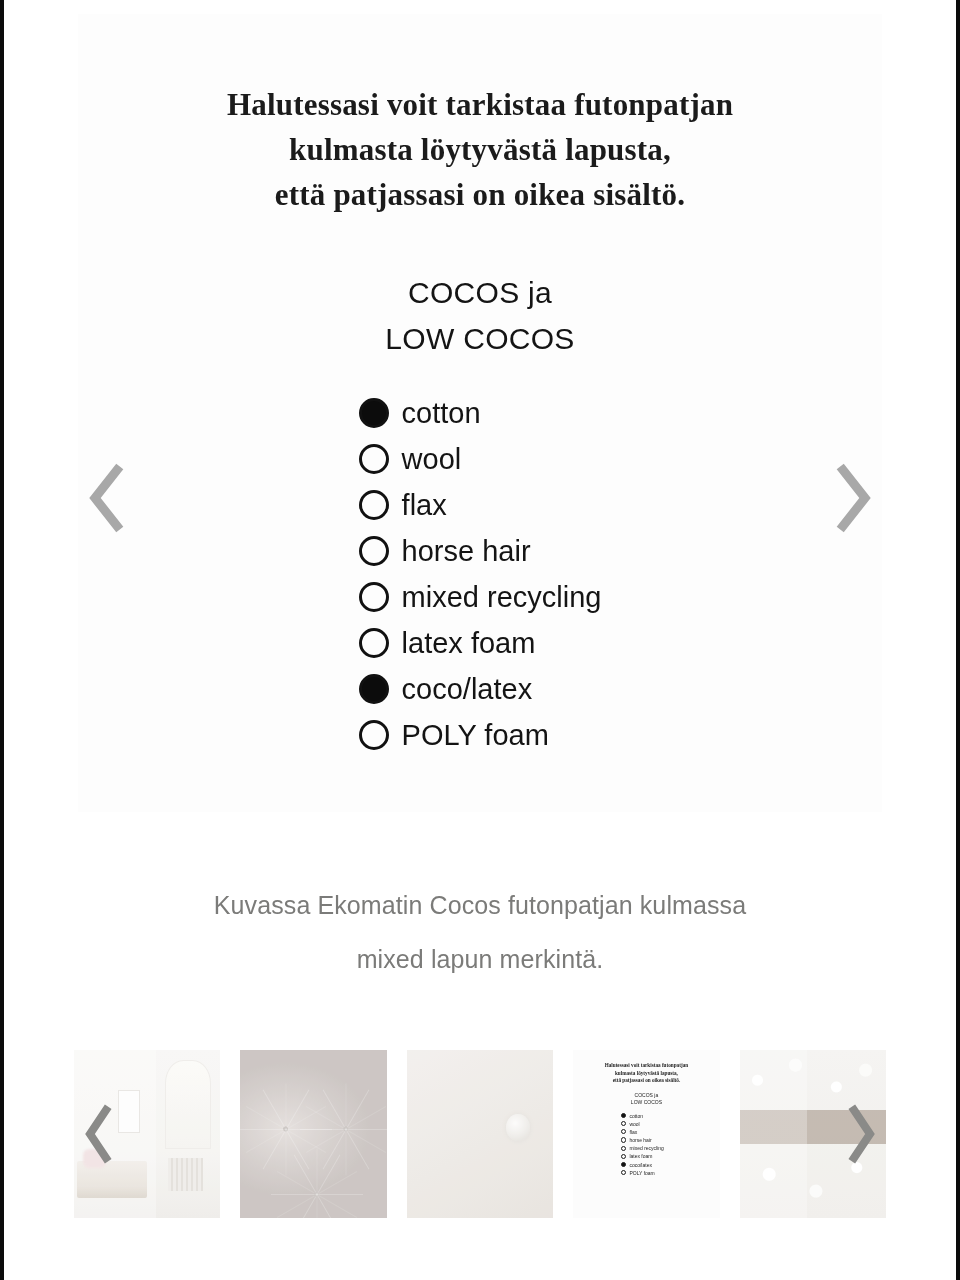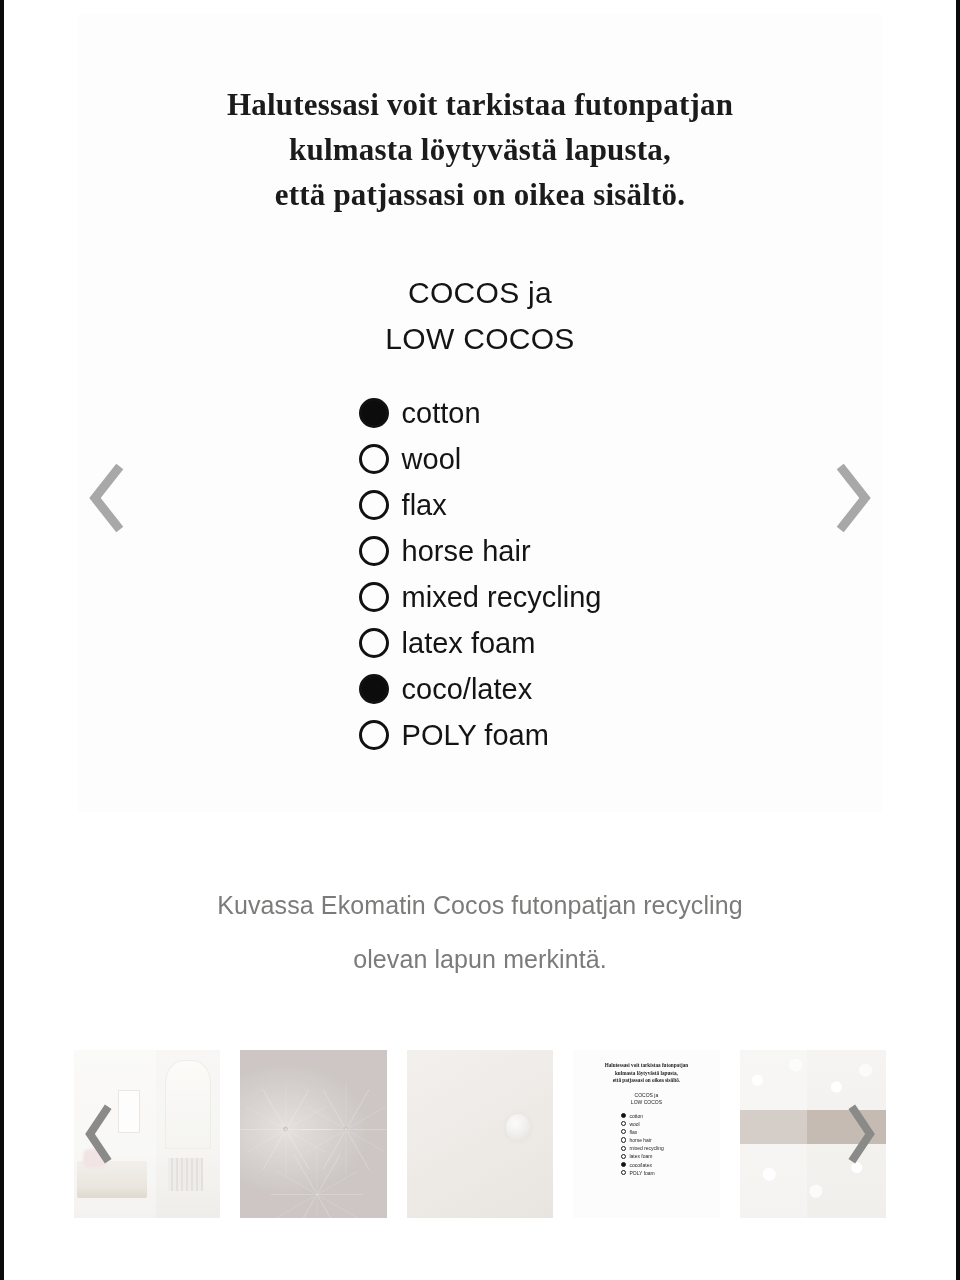--- a/index.html
+++ b/index.html
@@ -365,22 +365,22 @@
     <polyline points="33,8 11,36 33,64" fill="none" stroke="#a8a8a8" stroke-width="9" stroke-linecap="square" stroke-linejoin="miter"></polyline>
   </svg>
 </div>
 <div class="nav-arrow next">
   <svg viewBox="0 0 46 72">
     <polyline points="13,8 35,36 13,64" fill="none" stroke="#a8a8a8" stroke-width="9" stroke-linecap="square" stroke-linejoin="miter"></polyline>
   </svg>
 </div>
 
 <div class="caption">
-  <span class="cl">Kuvassa Ekomatin Cocos futonpatjan recycling</span>
-  <span class="cl">olevan lapun merkintä.</span>
+  <span class="cl">Kuvassa Ekomatin Cocos futonpatjan kulmassa</span>
+  <span class="cl">mixed lapun merkintä.</span>
 </div>
 
 <div class="thumbs">
 
   <div class="thumb t1">
     <div class="room-window"></div>
     <div class="room-rad"></div>
     <div class="room-frame"></div>
     <div class="room-bed"></div>
     <div class="room-pillow"></div>

